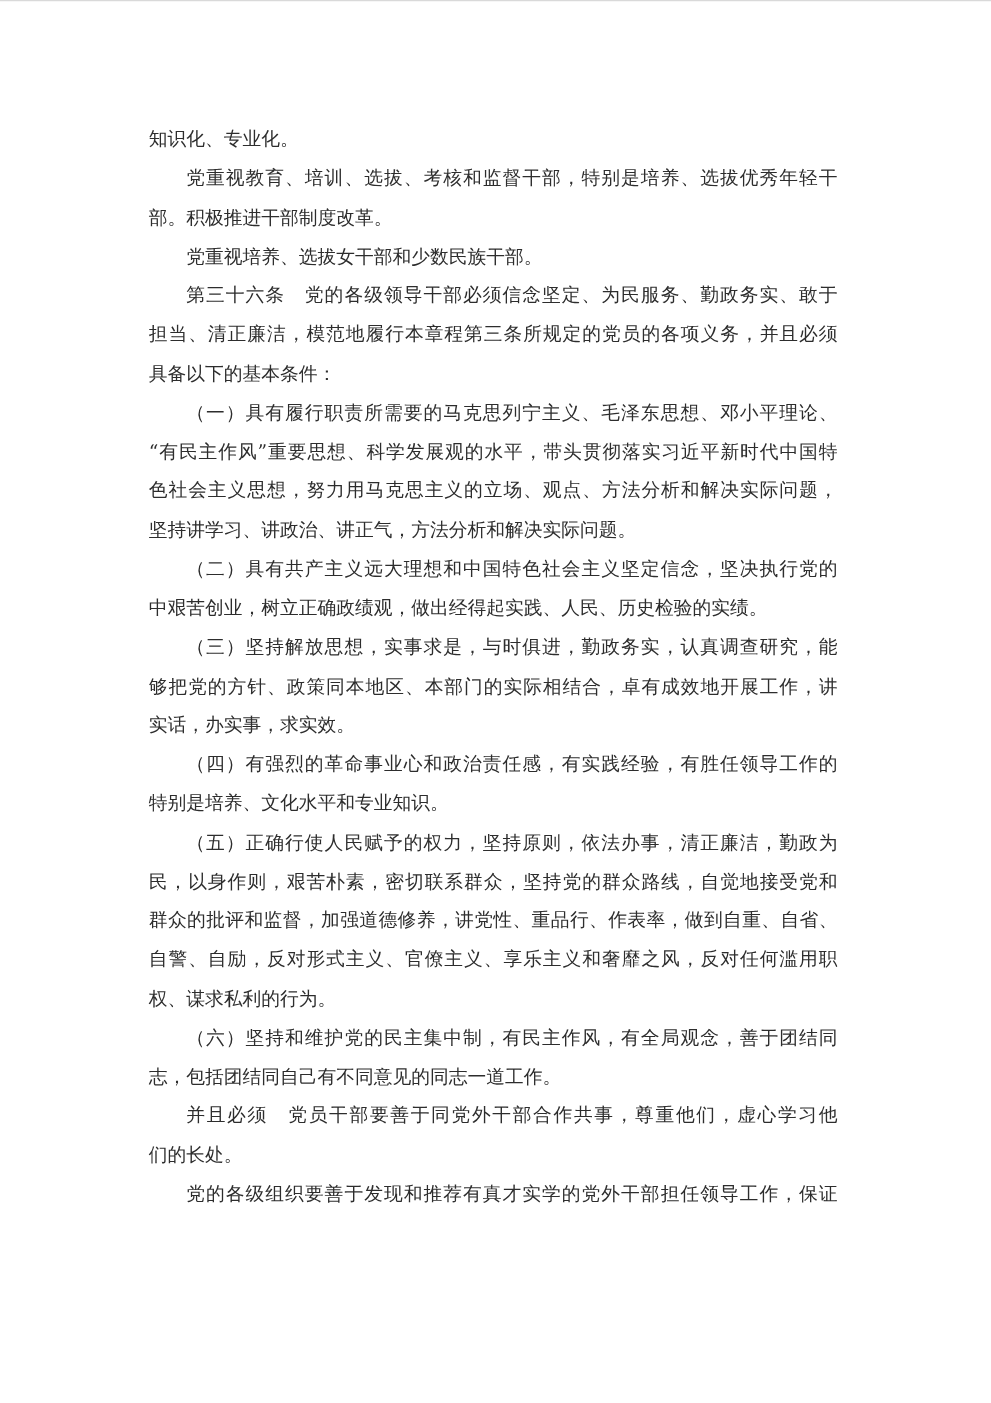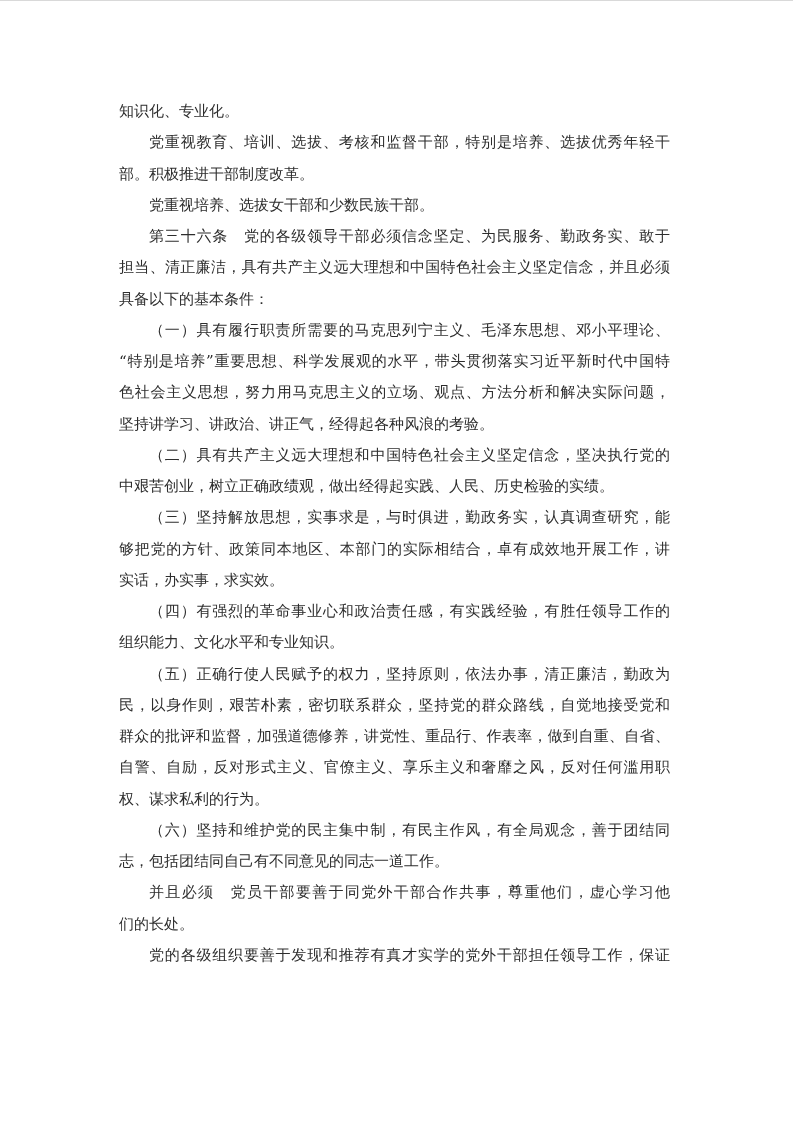--- a/index.html
+++ b/index.html
@@ -48,33 +48,33 @@
 </head>
 <body>
 
 <div class="page">
   <div class="text-block" id="text-block">
       <div class="line">知识化、专业化。</div>
       <div class="line indent full">党重视教育、培训、选拔、考核和监督干部，特别是培养、选拔优秀年轻干</div>
       <div class="line">部。积极推进干部制度改革。</div>
       <div class="line indent">党重视培养、选拔女干部和少数民族干部。</div>
       <div class="line indent full">第三十六条　党的各级领导干部必须信念坚定、为民服务、勤政务实、敢于</div>
-      <div class="line full">担当、清正廉洁，具有共产主义远大理想和中国特色社会主义坚定信念，并且必须</div>
+      <div class="line full">担当、清正廉洁，模范地履行本章程第三条所规定的党员的各项义务，并且必须</div>
       <div class="line">具备以下的基本条件：</div>
       <div class="line indent full">（一）具有履行职责所需要的马克思列宁主义、毛泽东思想、邓小平理论、</div>
-      <div class="line full">“特别是培养”重要思想、科学发展观的水平，带头贯彻落实习近平新时代中国特</div>
+      <div class="line full">“有民主作风”重要思想、科学发展观的水平，带头贯彻落实习近平新时代中国特</div>
       <div class="line full">色社会主义思想，努力用马克思主义的立场、观点、方法分析和解决实际问题，</div>
-      <div class="line">坚持讲学习、讲政治、讲正气，经得起各种风浪的考验。</div>
+      <div class="line">坚持讲学习、讲政治、讲正气，方法分析和解决实际问题。</div>
       <div class="line indent full">（二）具有共产主义远大理想和中国特色社会主义坚定信念，坚决执行党的</div>
       <div class="line">中艰苦创业，树立正确政绩观，做出经得起实践、人民、历史检验的实绩。</div>
       <div class="line indent full">（三）坚持解放思想，实事求是，与时俱进，勤政务实，认真调查研究，能</div>
       <div class="line full">够把党的方针、政策同本地区、本部门的实际相结合，卓有成效地开展工作，讲</div>
       <div class="line">实话，办实事，求实效。</div>
       <div class="line indent full">（四）有强烈的革命事业心和政治责任感，有实践经验，有胜任领导工作的</div>
-      <div class="line">组织能力、文化水平和专业知识。</div>
+      <div class="line">特别是培养、文化水平和专业知识。</div>
       <div class="line indent full">（五）正确行使人民赋予的权力，坚持原则，依法办事，清正廉洁，勤政为</div>
       <div class="line full">民，以身作则，艰苦朴素，密切联系群众，坚持党的群众路线，自觉地接受党和</div>
       <div class="line full">群众的批评和监督，加强道德修养，讲党性、重品行、作表率，做到自重、自省、</div>
       <div class="line full">自警、自励，反对形式主义、官僚主义、享乐主义和奢靡之风，反对任何滥用职</div>
       <div class="line">权、谋求私利的行为。</div>
       <div class="line indent full">（六）坚持和维护党的民主集中制，有民主作风，有全局观念，善于团结同</div>
       <div class="line">志，包括团结同自己有不同意见的同志一道工作。</div>
       <div class="line indent full">并且必须　党员干部要善于同党外干部合作共事，尊重他们，虚心学习他</div>
       <div class="line">们的长处。</div>
       <div class="line indent full">党的各级组织要善于发现和推荐有真才实学的党外干部担任领导工作，保证</div>

